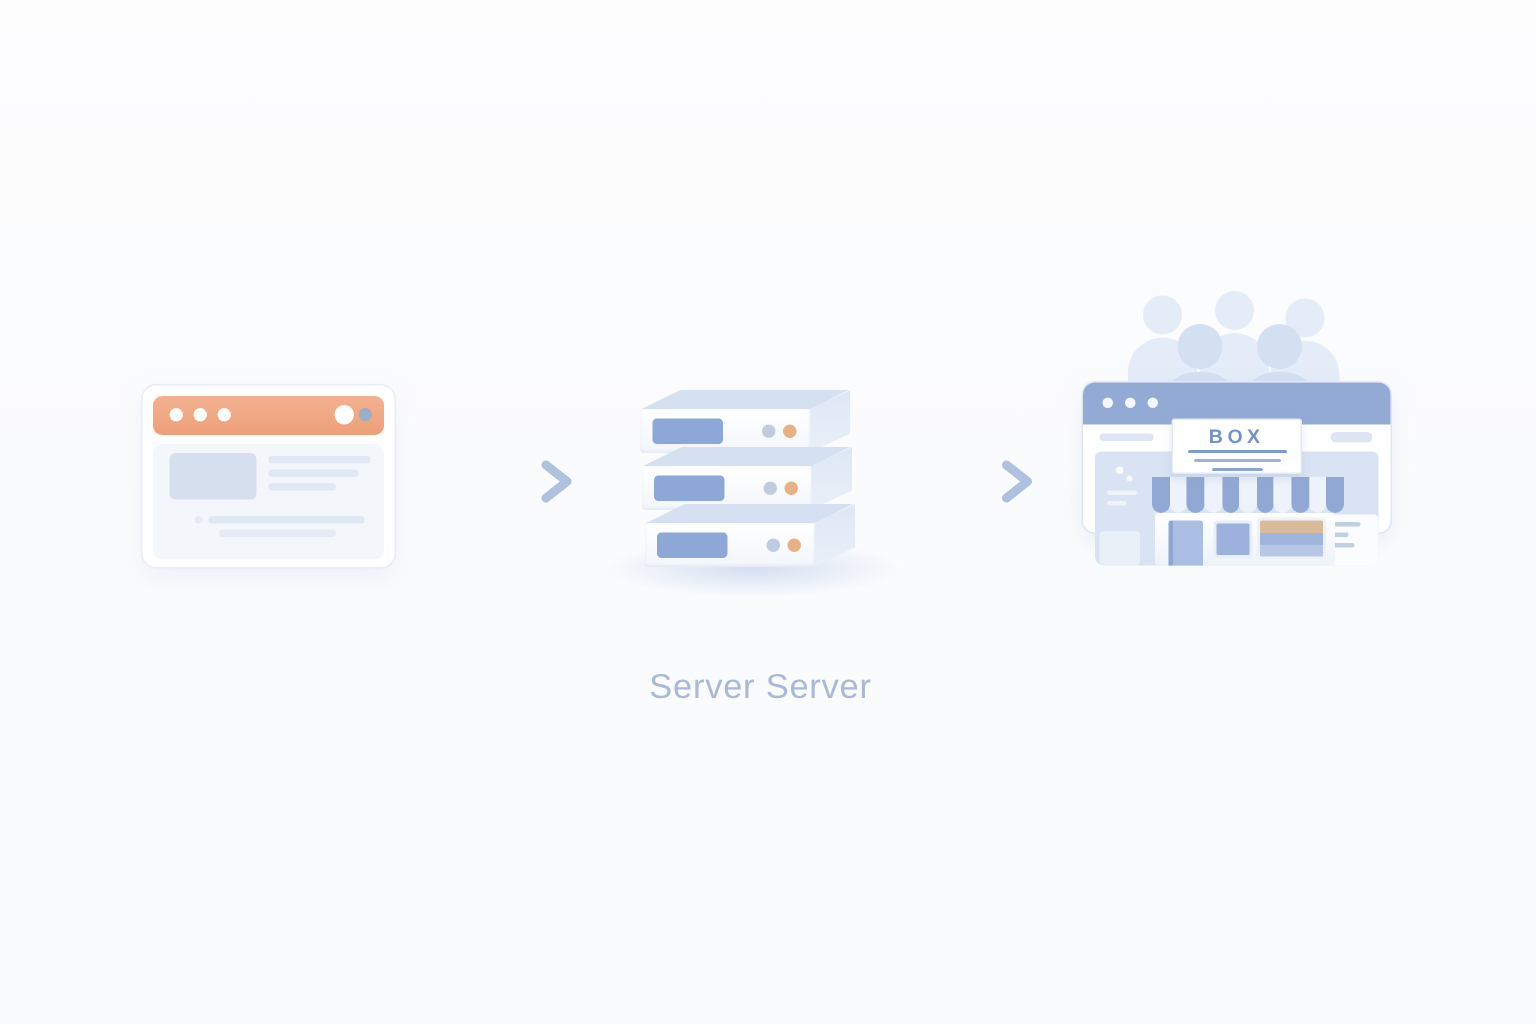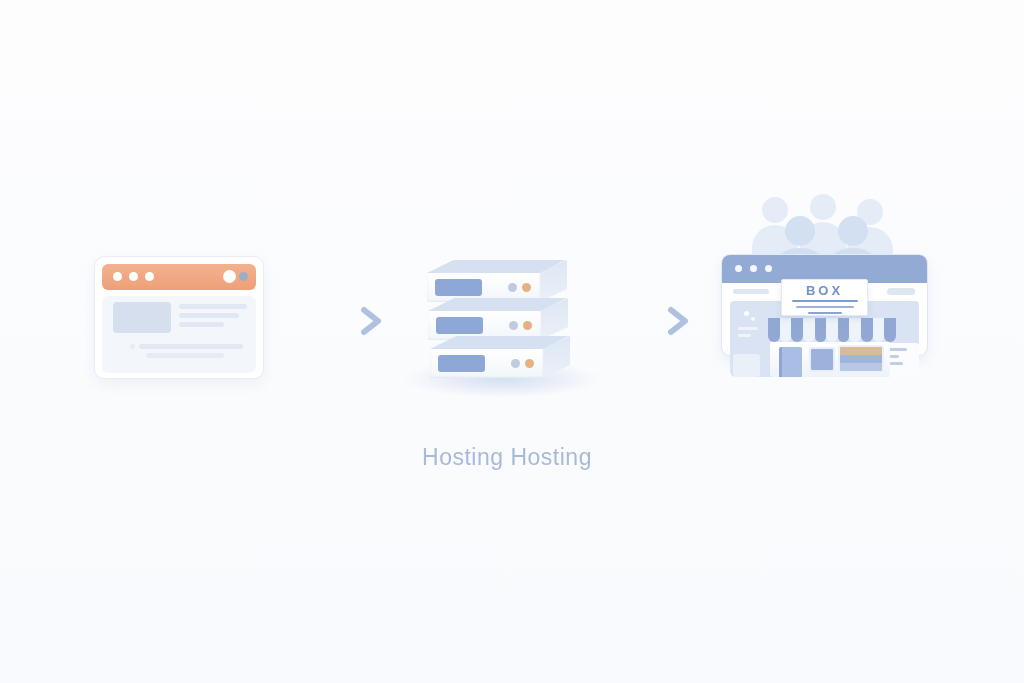--- a/index.html
+++ b/index.html
@@ -213,21 +213,21 @@
       <div class="srv-top"></div>
       <div class="srv-side"></div>
       <div class="srv-front">
         <div class="srv-panel"></div>
         <span class="led led-gray"></span>
         <span class="led led-orange"></span>
       </div>
     </div>
   </div>
 
-  <div class="flow-label">Hosting Hosting</div>
+  <div class="flow-label">Server Server</div>
 
   <svg class="arrow arrow2" viewBox="0 0 100 30">
     <defs>
       <linearGradient id="ag2" x1="0" y1="0" x2="1" y2="0">
         <stop offset="0" stop-color="#cfdcee" stop-opacity="0.35"></stop>
         <stop offset="1" stop-color="#aec2e0"></stop>
       </linearGradient>
     </defs>
     <line x1="2" y1="15" x2="84" y2="15" stroke="url(#ag2)" stroke-width="3.5" stroke-linecap="round"></line>
     <polyline points="76,4 90,15 76,26" fill="none" stroke="#aec2e0" stroke-width="6" stroke-linejoin="round" stroke-linecap="round"></polyline>

